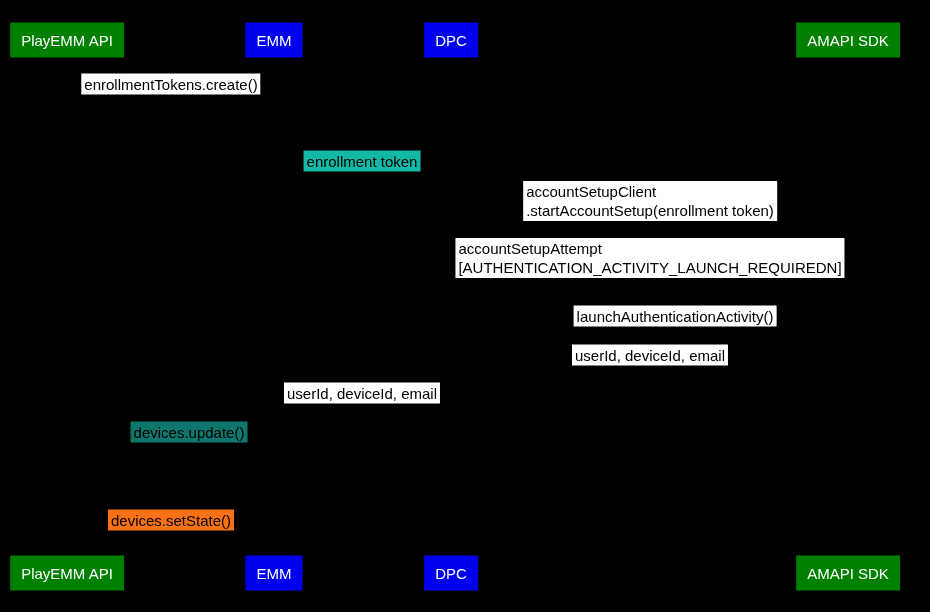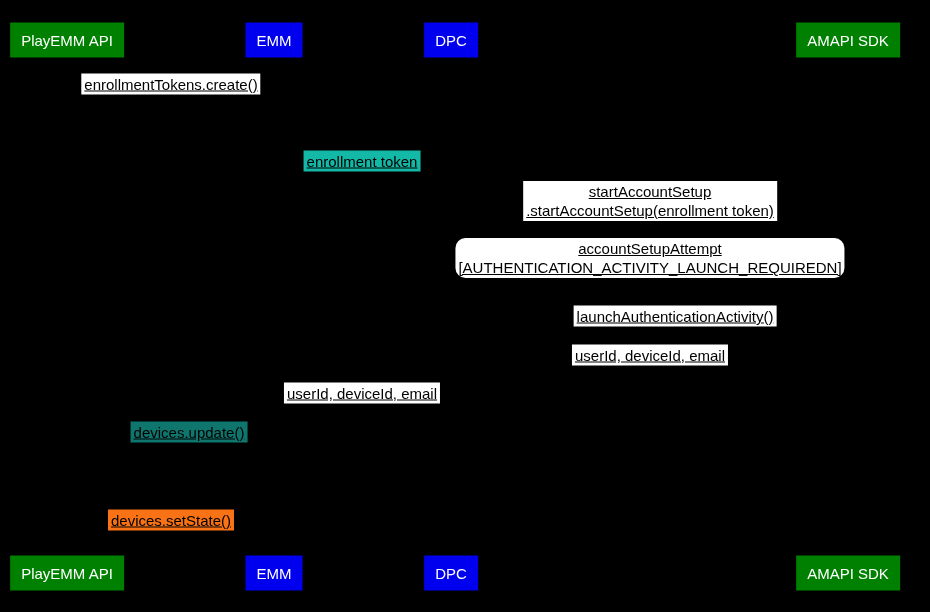--- a/index.html
+++ b/index.html
@@ -29,24 +29,23 @@
     white-space: nowrap;
     text-align: center;
   }
   .msg {
     position: absolute;
     transform: translate(-50%, -50%);
     background: #ffffff;
     color: #000000;
     font-size: 15px;
     line-height: 19px;
-    text-align: center;
+    text-align: left;
     padding: 1px 3px;
     white-space: nowrap;
-    text-decoration: underline;
   }
 </style>
 </head>
 <body>
 
 <div id="canvas" style="background: rgb(0, 0, 0);">
     <div class="actor" style="left: 67px; top: 40px; background: rgb(0, 128, 0); color: rgb(255, 255, 255);">PlayEMM API</div>
     <div class="actor" style="left: 274px; top: 40px; background: rgb(0, 0, 238); color: rgb(255, 255, 255);">EMM</div>
     <div class="actor" style="left: 451px; top: 40px; background: rgb(0, 0, 238); color: rgb(255, 255, 255);">DPC</div>
     <div class="actor" style="left: 848px; top: 40px; background: rgb(0, 128, 0); color: rgb(255, 255, 255);">AMAPI SDK</div>
@@ -54,24 +53,24 @@
     <div class="actor" style="left: 274px; top: 573px; background: rgb(0, 0, 238); color: rgb(255, 255, 255);">EMM</div>
     <div class="actor" style="left: 451px; top: 573px; background: rgb(0, 0, 238); color: rgb(255, 255, 255);">DPC</div>
     <div class="actor" style="left: 848px; top: 573px; background: rgb(0, 128, 0); color: rgb(255, 255, 255);">AMAPI SDK</div>
     <div class="msg" style="left: 171px; top: 84px; background: rgb(255, 255, 255); color: rgb(0, 0, 0);">
       <div>enrollmentTokens.create()</div>
     </div>
     <div class="msg" style="left: 362px; top: 161px; background: #14b8a6; color: rgb(0, 0, 0);">
       <div>enrollment token</div>
     </div>
     <div class="msg" style="left: 650px; top: 201px; background: rgb(255, 255, 255); color: rgb(0, 0, 0);">
-      <div>startAccountSetup</div>
+      <div>accountSetupClient</div>
       <div>.startAccountSetup(enrollment token)</div>
     </div>
-    <div class="msg" style="left: 650px; top: 258px; background: rgb(255, 255, 255); color: rgb(0, 0, 0); border-radius: 10px;">
+    <div class="msg" style="left: 650px; top: 258px; background: rgb(255, 255, 255); color: rgb(0, 0, 0);">
       <div>accountSetupAttempt</div>
       <div>[AUTHENTICATION_ACTIVITY_LAUNCH_REQUIREDN]</div>
     </div>
     <div class="msg" style="left: 650px; top: 316px; background: rgb(255, 255, 255); color: rgb(0, 0, 0); margin-left: 25px;">
       <div>launchAuthenticationActivity()</div>
     </div>
     <div class="msg" style="left: 650px; top: 355px; background: rgb(255, 255, 255); color: rgb(0, 0, 0);">
       <div>userId, deviceId, email</div>
     </div>
     <div class="msg" style="left: 362px; top: 393px; background: rgb(255, 255, 255); color: rgb(0, 0, 0);">

